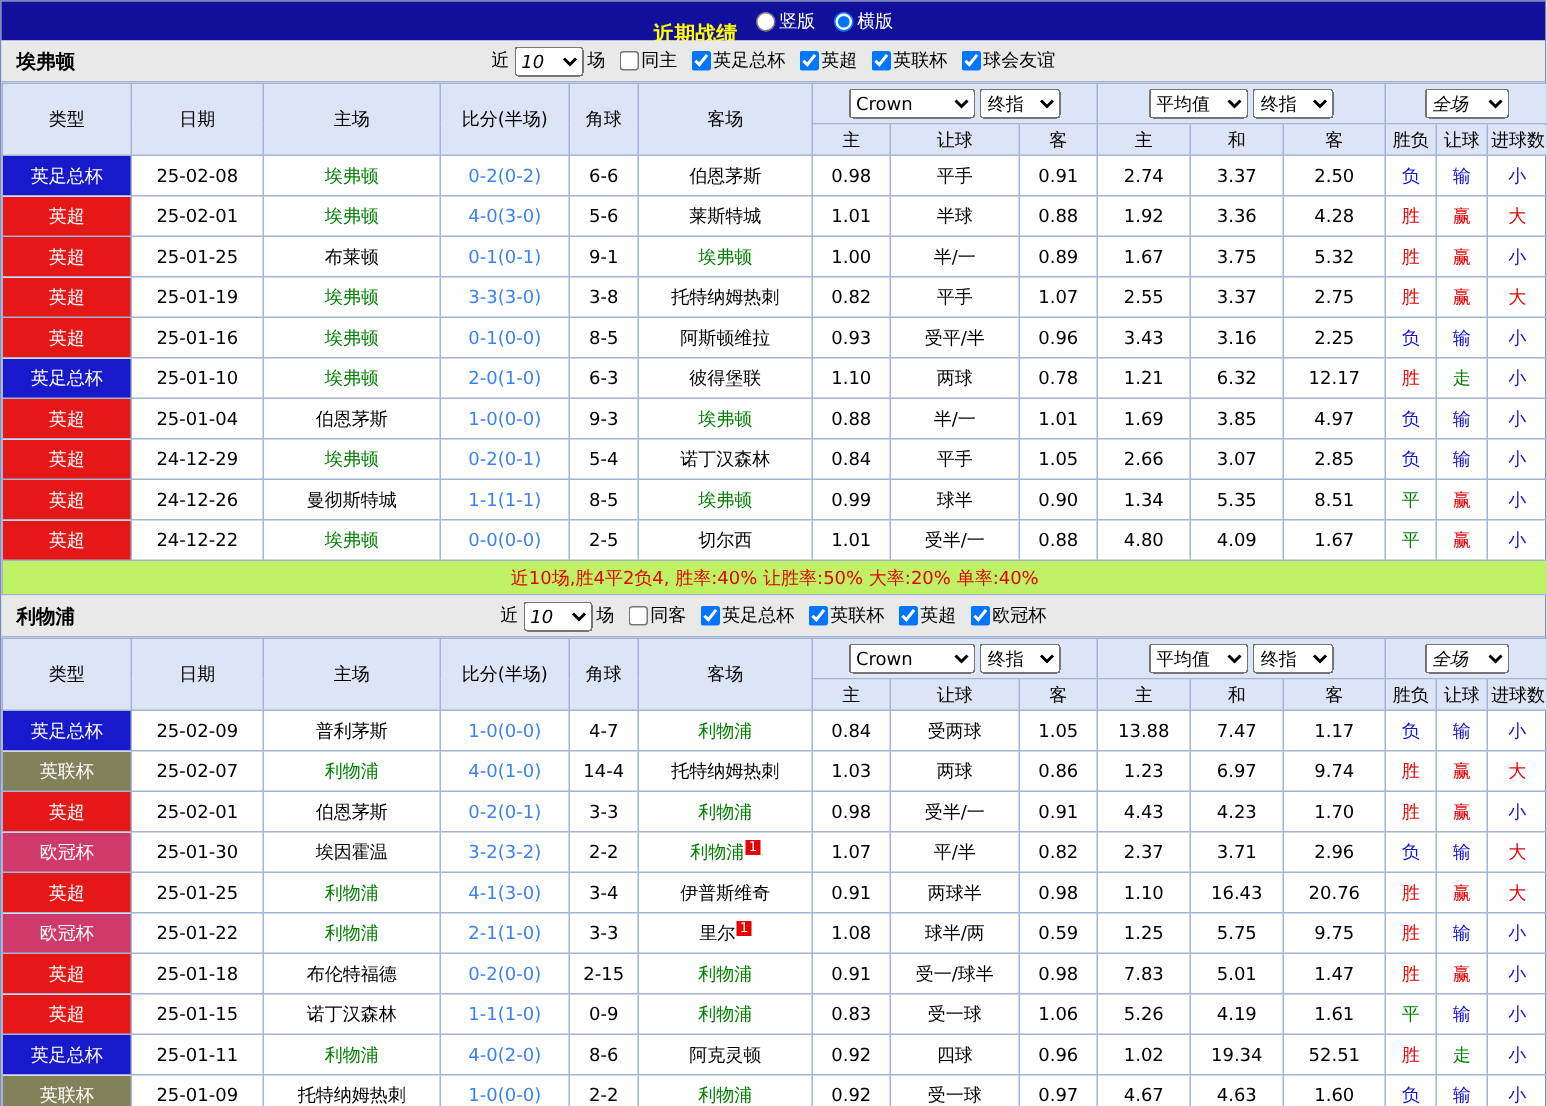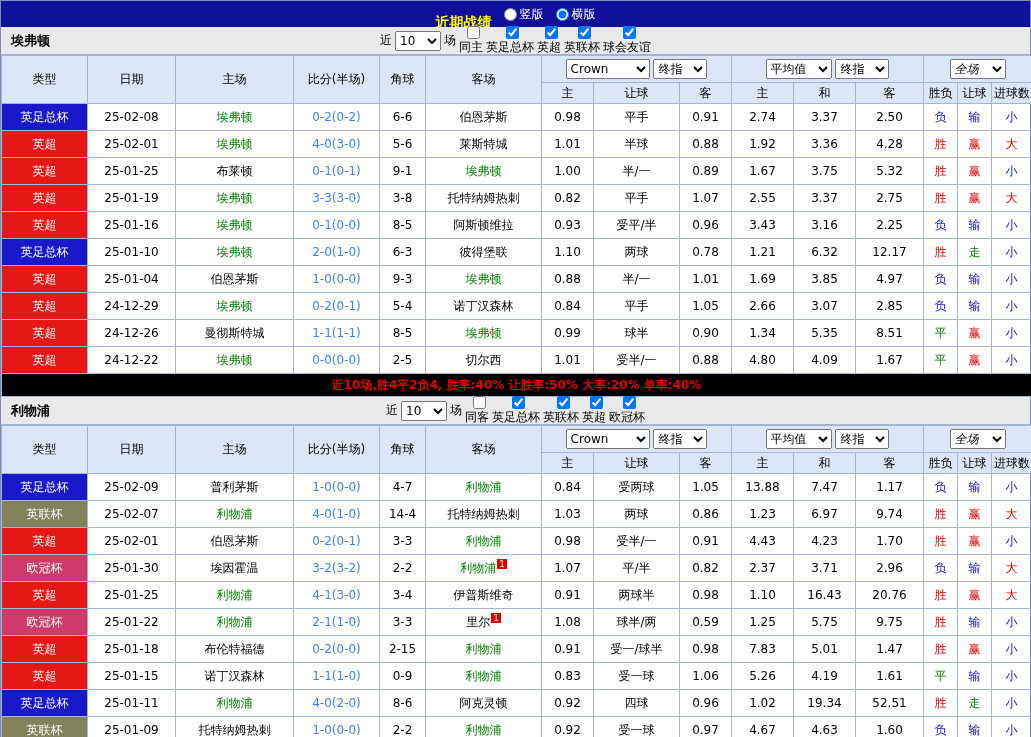--- a/index.html
+++ b/index.html
@@ -5,41 +5,41 @@
   html,body{margin:0;padding:0;}
   body{width:1031px;font-family:"DejaVu Sans","Liberation Sans",sans-serif;font-size:12px;color:#000;background:#fff;}
   .page{width:1031px;border:1px solid #7e8bb5;box-sizing:border-box;}
   .topbar{height:26px;background:#10109b;display:flex;align-items:center;justify-content:center;gap:12px;}
   .topbar-title{color:#ffff00;font-weight:bold;font-size:14px;margin-top:17px;}
   .radio-label{color:#fff;display:flex;align-items:center;gap:3px;cursor:pointer;}
   .radio-label input{margin:0;width:13px;height:13px;}
   .band{position:relative;height:27px;background:#e9e9e9;border-bottom:1px solid #a4b4d4;display:flex;align-items:center;justify-content:center;}
   .team-name{position:absolute;left:10px;font-weight:bold;font-size:13px;}
   .filters{display:flex;align-items:center;gap:3px;}
-  .cb-label{display:flex;align-items:center;cursor:pointer;flex-direction:column;}
+  .cb-label{display:flex;align-items:center;cursor:pointer;}
   .cb-label input{width:13px;height:13px;margin:0 2px 0 6px;}
   table{width:100%;border-collapse:collapse;table-layout:fixed;}
   th,td{border:1px solid #a4b4d4;text-align:center;padding:0 2px;overflow:hidden;white-space:nowrap;font-weight:normal;}
   thead th{background:#dbe5f5;}
   thead tr.sel-row th{height:26px;}
   thead tr.sub-row th{height:20px;}
   tbody td{height:26px;}
   select{font-family:inherit;font-size:12px;height:20px;vertical-align:middle;}
-  .count-sel{width:46px;}
+  .count-sel{width:46px;font-style:italic;}
   .bk-sel{width:84px;}
   .fin-sel{width:54px;}
   .avg-sel{width:66px;}
   .full-sel{width:56px;font-style:italic;}
   .league{color:#fff;}
   .focus-team{color:#008000;}
   .score{color:#3b82f6;}
   .res-win{color:#e60000;}
   .res-draw{color:#008000;}
   .res-loss{color:#1414d4;}
-  .summary{height:22px;color:#e60000;background:#000000;font-weight:bold;}
+  .summary{height:22px;color:#e60000;background:#bef264;}
   sup.redcard{background:#e60000;color:#fff;font-size:9px;line-height:1;padding:0 2px;margin-left:1px;}
 </style>
 </head>
 <body>
 
 <div class="page">
 
   <div class="topbar">
     <span class="topbar-title">近期战绩</span>
     <label class="radio-label">

